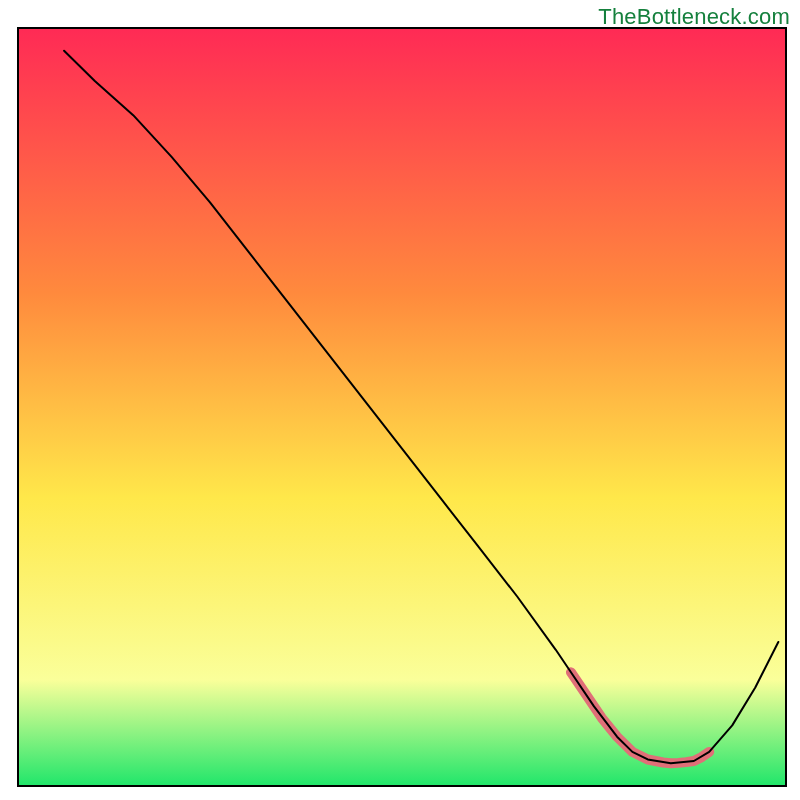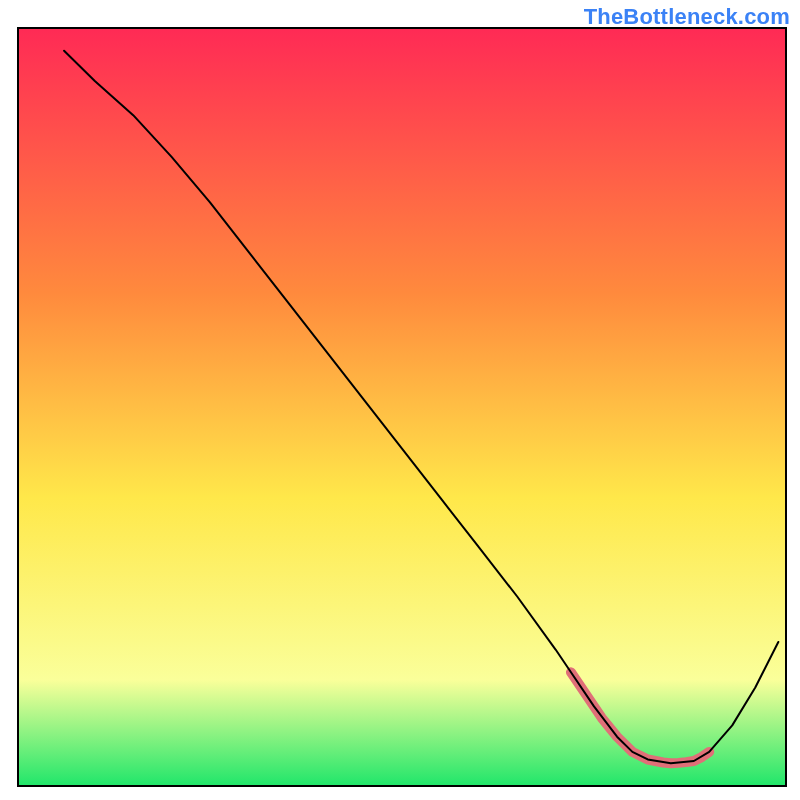--- a/index.html
+++ b/index.html
@@ -14,22 +14,22 @@
   .stage {
     position: relative;
     width: 800px;
     height: 800px;
   }
   .watermark {
     position: absolute;
     top: 4px;
     right: 10px;
     font-size: 22px;
-    font-weight: 700;
-    color: #3b82f6;
+    font-weight: 400;
+    color: #15803d;
     letter-spacing: 0.2px;
     z-index: 3;
   }
   svg {
     position: absolute;
     left: 0;
     top: 0;
     display: block;
   }
 </style>

